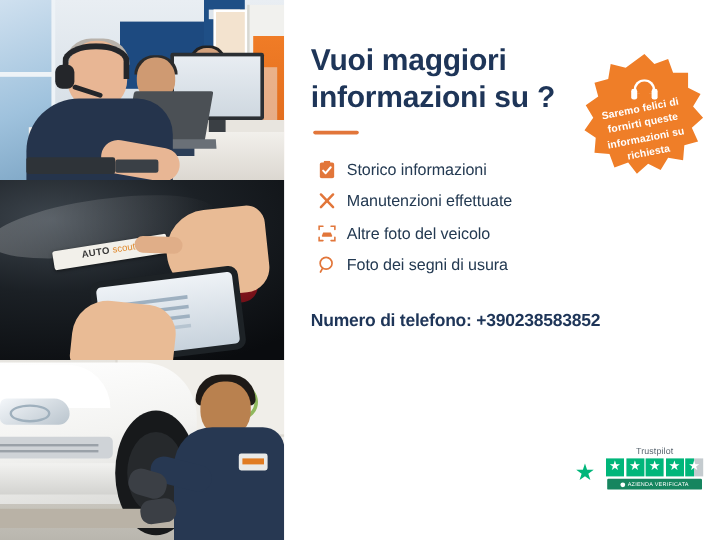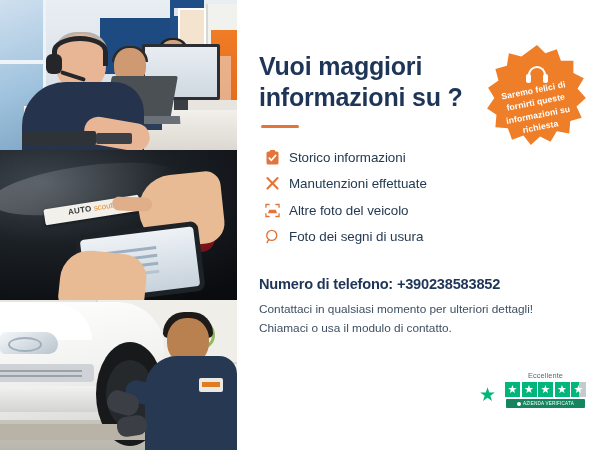--- a/index.html
+++ b/index.html
@@ -100,21 +100,21 @@
   .p3 .mech .head{position:absolute;left:26px;top:6px;width:42px;height:46px;background:#b9814f;border-radius:46%;}
   .p3 .mech .hair{position:absolute;left:22px;top:0;width:50px;height:26px;background:#1e1a17;border-radius:26px 26px 6px 6px;}
   .p3 .mech .body{position:absolute;left:4px;top:44px;width:92px;height:106px;background:#273852;border-radius:32px 18px 0 0;}
   .p3 .mech .badge{position:absolute;left:58px;top:66px;width:24px;height:14px;background:#e9e9e7;border-radius:2px;}
   .p3 .mech .badge:after{content:"";position:absolute;left:3px;top:4px;width:18px;height:5px;background:#e07b22;}
   .p3 .mech .arm{position:absolute;left:-16px;top:72px;width:52px;height:22px;background:#273852;border-radius:12px;transform:rotate(14deg);}
   .p3 .mech .glove{position:absolute;left:-34px;top:80px;width:32px;height:22px;background:#3b3f45;border-radius:10px;transform:rotate(16deg);}
   .p3 .mech .glove2{position:absolute;left:-24px;top:104px;width:30px;height:20px;background:#3b3f45;border-radius:9px;transform:rotate(-8deg);}
 
   
-  .panel { flex: 1; position: relative; background: #ffffff; padding: 17px 16px 0 22px; }
+  .panel { flex: 1; position: relative; background: #ffffff; padding: 1px 16px 0 22px; }
 
   .heading { margin-top: 34px; color: #1e3558; font-size: 25px; line-height: 1.22;
      font-weight: bold; letter-spacing: -.2px; max-width: 215px; }
   .rule { width: 38px; height: 3px; background: #e2763a; margin: 13px 0 0 2px; border-radius: 2px; }
 
   
   .badge { position: absolute; right: 11px; top: 44px; width: 104px; height: 104px; }
   .badge svg { position: absolute; inset: 0; }
   .badge .headset { position: absolute; left: 50%; top: 22px; transform: translateX(-50%);
       width: 22px; height: 16px; }
@@ -298,31 +298,27 @@
             <path d="M4 11.4 L2.2 14.6" stroke="#e2763a" stroke-width="1.5" stroke-linecap="round"></path>
           </svg>
         </span>
         <span class="tx">Foto dei segni di usura</span>
       </div>
 
 
     </div>
 
     <div class="phone">Numero di telefono: +390238583852</div>
-    <div class="sub">
-      <div>Contattaci in qualsiasi momento per ulteriori dettagli!</div>
-      <div>Chiamaci o usa il modulo di contatto.</div>
-    </div>
 
     <div class="tp">
       <div class="tp-logo">
         <span class="star">★</span>
       </div>
       <div class="tp-right">
-        <div class="tp-rating">Eccellente</div>
+        <div class="tp-rating">Trustpilot</div>
         <div class="stars">
           <span class="s">
               <span>★</span>
             </span>
           <span class="s">
               <span>★</span>
             </span>
           <span class="s">
               <span>★</span>
             </span>

